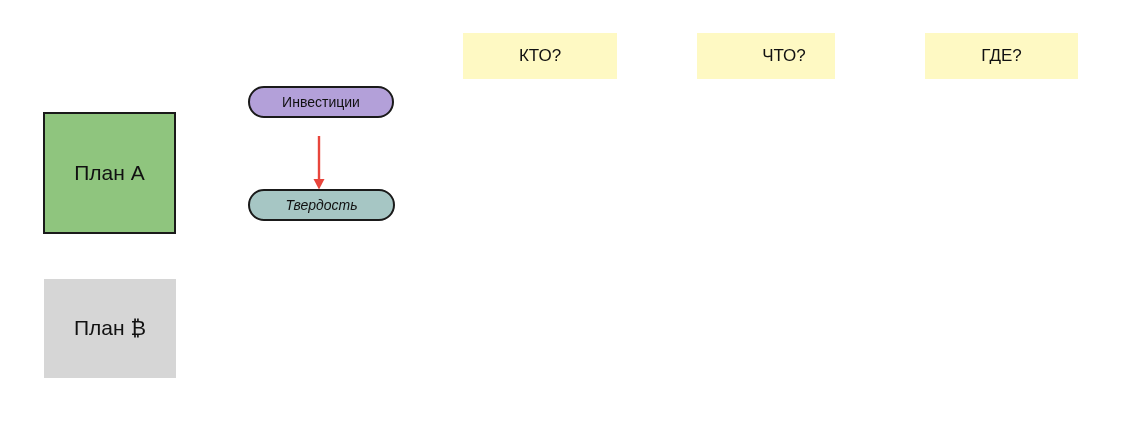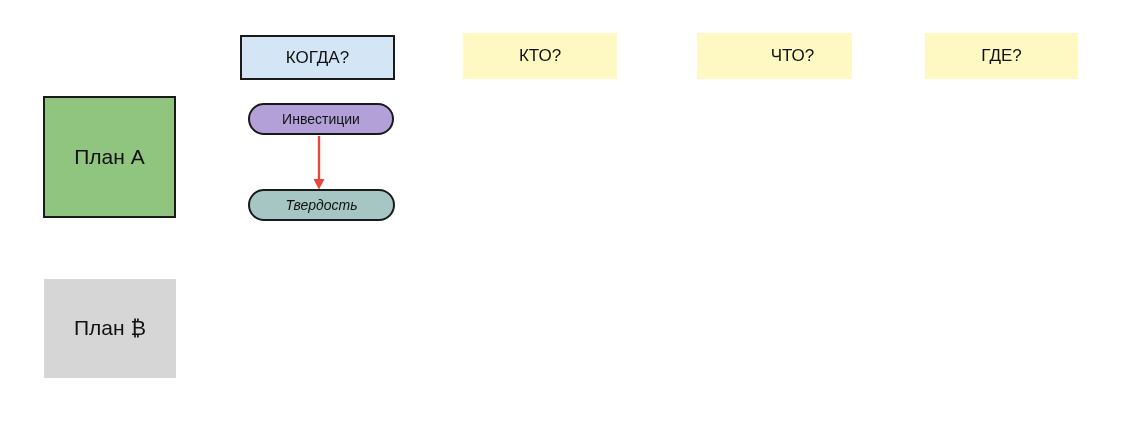--- a/index.html
+++ b/index.html
@@ -20,21 +20,21 @@
     position: absolute;
     display: flex;
     align-items: center;
     justify-content: center;
     box-sizing: border-box;
     text-align: center;
     line-height: 1.15;
   }
   
   .plan-a {
-    left: 43px; top: 96px; width: 133px; height: 122px;
+    left: 43px; top: 112px; width: 133px; height: 122px;
     background: #8fc57e;
     border: 2px solid #1a1a1a;
     font-size: 21px;
   }
   .plan-b {
     left: 44px; top: 279px; width: 132px; height: 99px;
     background: #d6d6d6;
     font-size: 21px;
   }
   
@@ -42,30 +42,30 @@
     height: 46px;
     background: #fef9c3;
     font-size: 17px;
   }
   .hdr-when {
     left: 240px; top: 35px; width: 155px; height: 45px;
     background: #d4e6f5;
     border: 2px solid #1a1a1a;
   }
   .hdr-who  { left: 463px; top: 33px; width: 154px; }
-  .hdr-what { left: 697px; top: 33px; width: 155px; padding-left: 36px; }
+  .hdr-what { left: 697px; top: 33px; width: 138px; padding-left: 36px; }
   .hdr-where{ left: 925px; top: 33px; width: 153px; }
   
   .pill {
     border: 2px solid #1a1a1a;
     border-radius: 17px;
     font-size: 14px;
   }
   .pill-investments {
-    left: 248px; top: 103px; width: 146px; height: 32px;
+    left: 248px; top: 86px; width: 146px; height: 32px;
     background: #b3a0d9;
   }
   .pill-firmness {
     left: 248px; top: 189px; width: 147px; height: 32px;
     background: #a6c6c4;
     font-style: italic;
   }
   
   .arrow {
     position: absolute;
@@ -79,23 +79,20 @@
 <div class="canvas">
 
   <div class="shape plan-a">
     <span>План А</span>
   </div>
 
   <div class="shape plan-b">
     <span>План ₿</span>
   </div>
 
-  <div class="shape hdr hdr-when">
-    <span>КОГДА?</span>
-  </div>
 
   <div class="shape hdr hdr-who">
     <span>КТО?</span>
   </div>
 
   <div class="shape hdr hdr-what">
     <span>ЧТО?</span>
   </div>
 
   <div class="shape hdr hdr-where">

